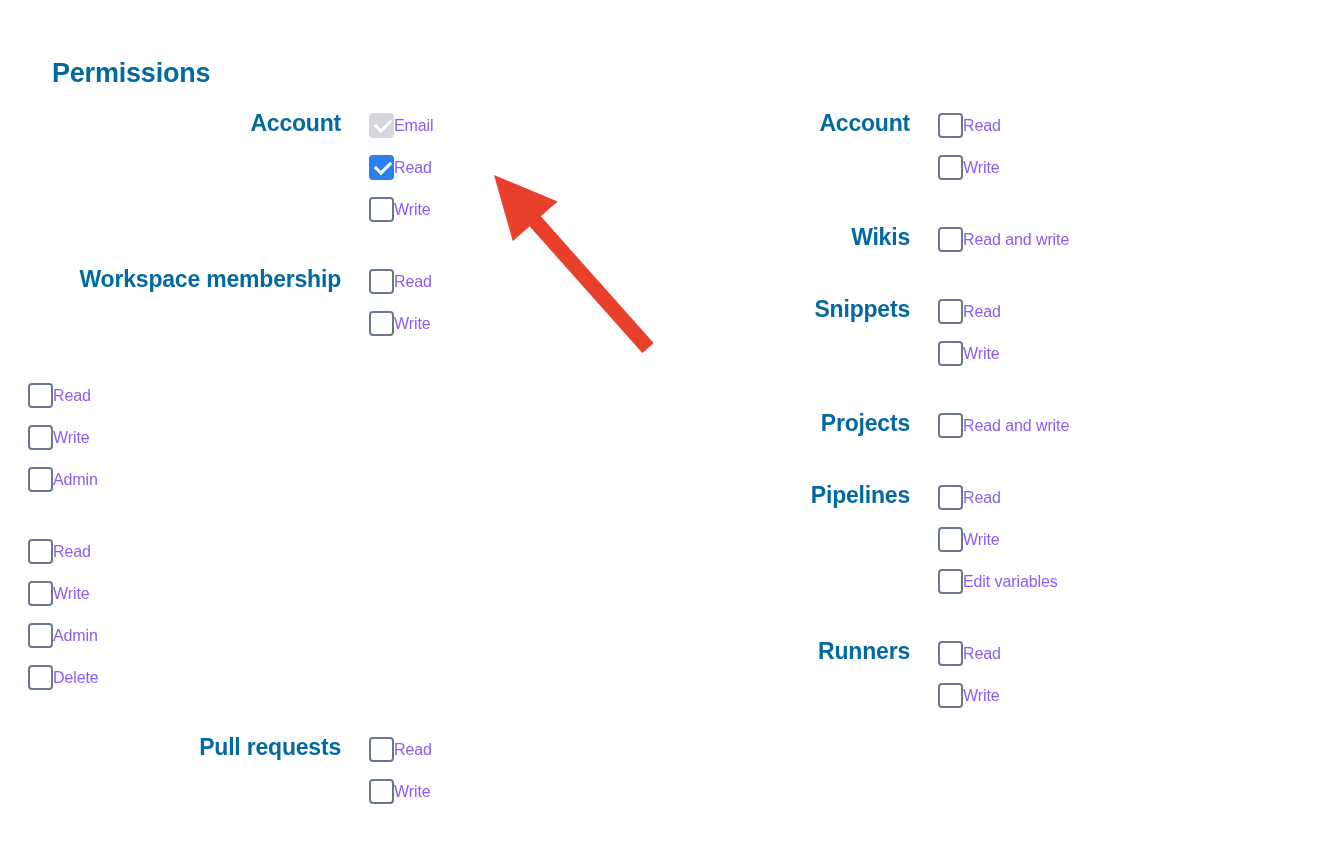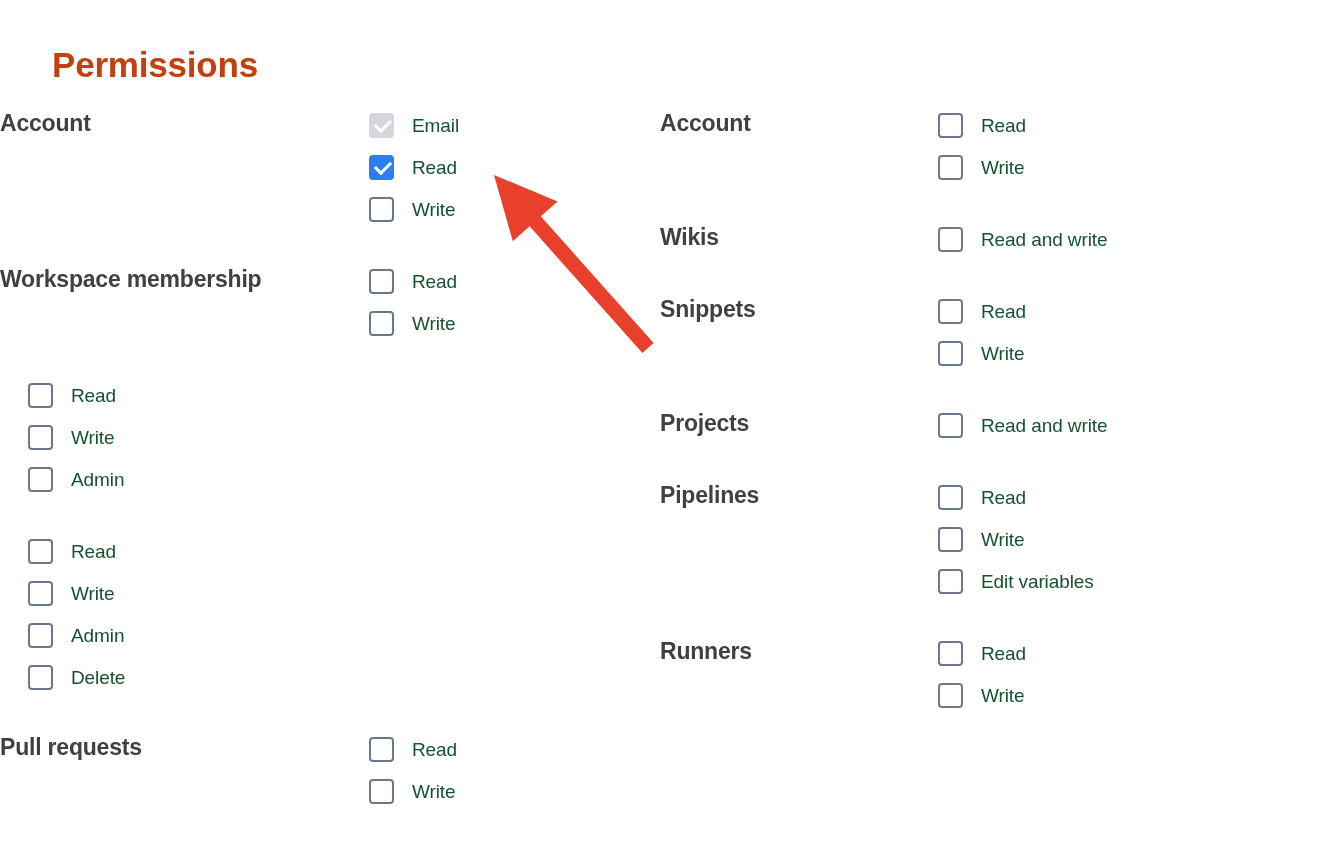--- a/index.html
+++ b/index.html
@@ -13,24 +13,24 @@
     position: relative;
     overflow: hidden;
     font-family: "Liberation Sans", sans-serif;
     -webkit-font-smoothing: antialiased;
   }
 
   
   #page-title {
     position: absolute;
     left: 52px;
-    top: 48px;
-    font-size: 35px;
+    top: 56px;
+    font-size: 27px;
     font-weight: bold;
-    color: #c2410c;
+    color: #0369a1;
     letter-spacing: -0.2px;
     line-height: 34px;
   }
 
   
   .column {
     position: absolute;
     top: 104px;
   }
   #col-left  { left: 0px;   width: 660px; }
@@ -38,22 +38,22 @@
 
   
   .perm-group {
     display: flex;
     align-items: flex-start;
     margin-bottom: 30px;
   }
   .group-label {
     font-size: 23px;
     font-weight: bold;
-    color: #404040;
-    text-align: left;
+    color: #0369a1;
+    text-align: right;
     line-height: 29px;
     padding-top: 5px;
     letter-spacing: -0.2px;
   }
   #col-left  .group-label { width: 341px; }
   #col-right .group-label { width: 250px; }
 
   .options {
     display: flex;
     flex-direction: column;
@@ -92,23 +92,22 @@
     height: 7px;
     border-left: 3.5px solid #ffffff;
     border-bottom: 3.5px solid #ffffff;
     transform: rotate(-45deg);
     display: none;
   }
   .checkbox.checked .tick,
   .checkbox.disabled .tick { display: block; }
 
   .opt-label {
-    margin-left: 18px;
-    font-size: 19px;
-    color: #14532d;
+    font-size: 16px;
+    color: #8b5cf6;
     line-height: 29px;
     white-space: nowrap;
     letter-spacing: -0.1px;
   }
 
   
   #annotation-arrow {
     position: absolute;
     left: 480px;
     top: 160px;

